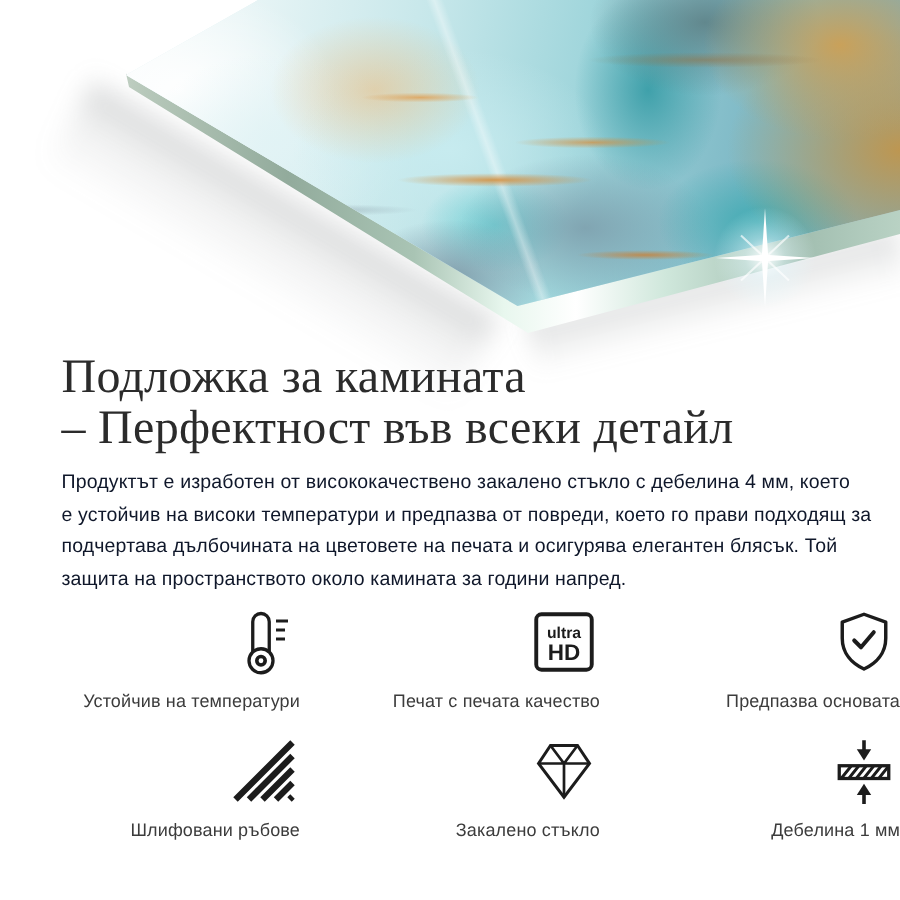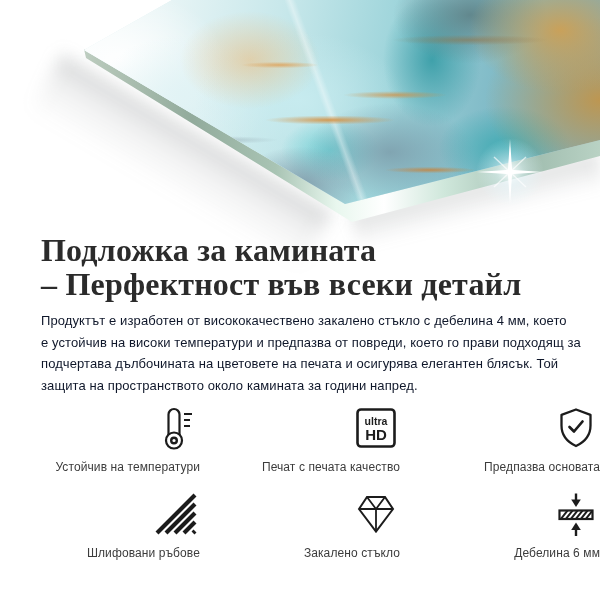--- a/index.html
+++ b/index.html
@@ -58,21 +58,21 @@
       radial-gradient(ellipse 90px 6px at 220px 140px,rgba(140,160,170,.5),rgba(140,160,170,0) 65%),
       linear-gradient(70deg,rgba(255,255,255,0) 54.4%,rgba(255,255,255,.38) 55.2%,rgba(255,255,255,0) 56.1%);
   }
   .sparkle{position:absolute;left:474px;top:136px;width:72px;height:72px;}
   
   .title{
     position:absolute;left:41px;top:233px;margin:0;
     font-family:"Liberation Serif",serif;font-weight:400;
     font-size:32px;line-height:34px;color:#2b2b2b;letter-spacing:.2px;
   }
-  .title span{display:block;white-space:nowrap;font-weight:bold;}
+  .title span{display:block;white-space:nowrap;}
   .desc{position:absolute;left:41px;top:310px;font-size:13px;line-height:21.7px;color:#0f172a;letter-spacing:.1px;}
   .desc div{white-space:nowrap;}
   
   .features{
     position:absolute;left:0;top:402px;width:600px;
     display:grid;grid-template-columns:200px 200px 200px;row-gap:14px;
   }
   .feature{display:flex;flex-direction:column;align-items:flex-end;}
   .icon-box{height:50px;display:flex;align-items:flex-end;justify-content:center;}
   .feature-label{margin-top:8px;font-size:12px;color:#3c3c3c;letter-spacing:.1px;}
@@ -183,16 +183,16 @@
         <g clip-path="url(#barclip)">
           <path class="ic" stroke-width="2" d="M8,30 L16,20 M13,30 L21,20 M18,30 L26,20 M23,30 L31,20 M28,30 L36,20 M33,30 L41,20"></path>
         </g>
         <rect class="ic" stroke-width="2.2" x="7.5" y="20.5" width="33" height="8.5"></rect>
         <path class="ic" stroke-width="2.4" d="M24,3.5 V10"></path>
         <polygon class="ic-fill" points="19.2,9.5 28.8,9.5 24,17"></polygon>
         <path class="ic" stroke-width="2.4" d="M24,46 V39.5"></path>
         <polygon class="ic-fill" points="19.2,40 28.8,40 24,32.5"></polygon>
       </svg>
     </div>
-    <span class="feature-label">Дебелина 6 мм</span>
+    <span class="feature-label">Дебелина 1 мм</span>
   </div>
 
 </div>
 
 </body></html>

